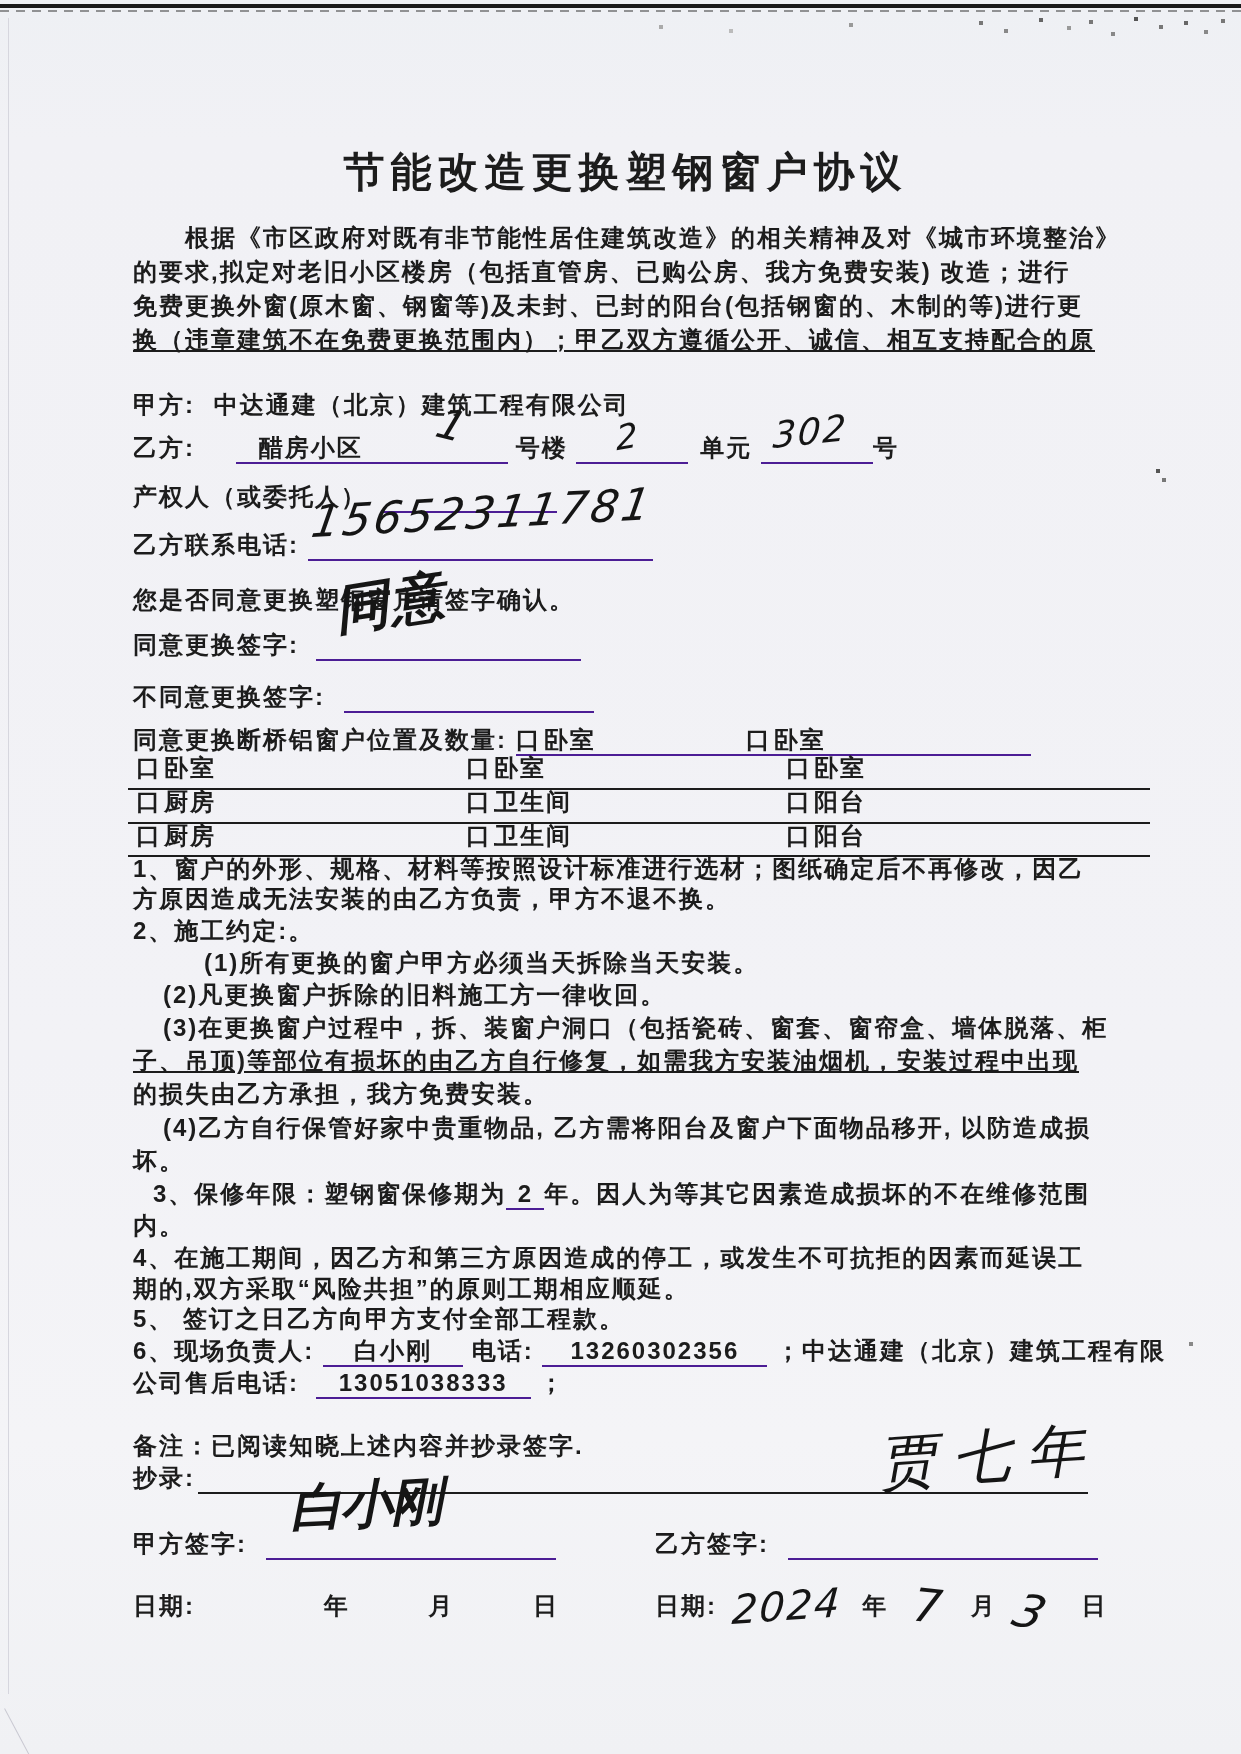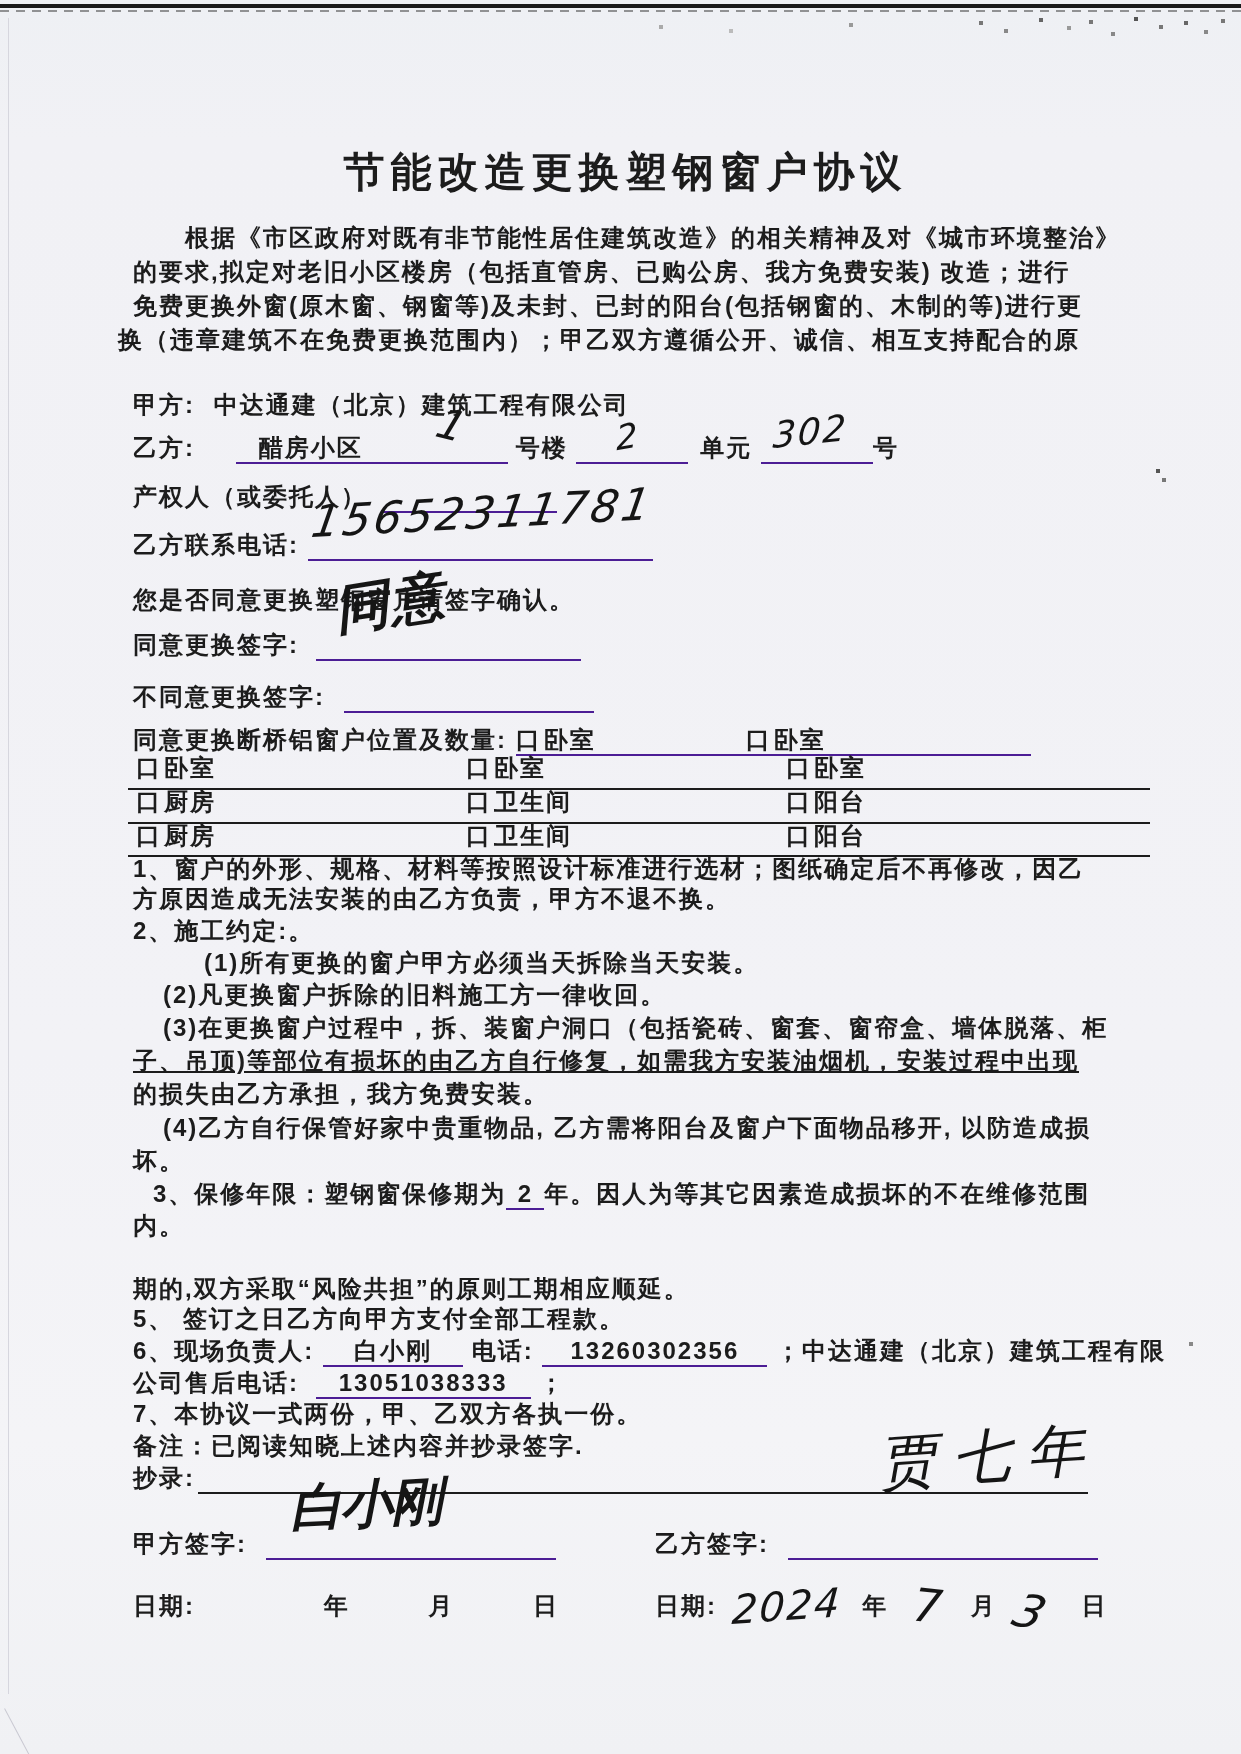--- a/index.html
+++ b/index.html
@@ -42,21 +42,21 @@
   <div class="scan-top2"></div>
   <div class="noise"></div>
   <div class="edge-left"></div>
   <div class="fold"></div>
 
   <div class="line title" style="left:133px;top:156px;width:985px;text-align:center;">节能改造更换塑钢窗户协议</div>
 
   <div class="line" style="left:185px;top:222px;">根据《市区政府对既有非节能性居住建筑改造》的相关精神及对《城市环境整治》</div>
   <div class="line" style="left:133px;top:256px;">的要求,拟定对老旧小区楼房（包括直管房、已购公房、我方免费安装) 改造；进行</div>
   <div class="line" style="left:133px;top:290px;">免费更换外窗(原木窗、钢窗等)及未封、已封的阳台(包括钢窗的、木制的等)进行更</div>
-  <div class="line" style="left:118px;top:324px;">换（违章建筑不在免费更换范围内）；甲乙双方遵循公开、诚信、相互支持配合的原</div>
+  <div class="line" style="left:133px;top:324px;text-decoration:underline;">换（违章建筑不在免费更换范围内）；甲乙双方遵循公开、诚信、相互支持配合的原</div>
 
   <div class="line" style="left:133px;top:389px;">
     <span>甲方:</span>
     <span style="margin-left:10px;">中达通建（北京）建筑工程有限公司</span>
   </div>
 
   <div class="line" style="left:133px;top:432px;">
     <span>乙方:</span>
     <span class="seg" style="width:150px;margin-left:32px;">
       <span>醋房小区</span>
@@ -140,38 +140,38 @@
   <div class="line" style="left:133px;top:1045px;text-decoration:underline;">子、吊顶)等部位有损坏的由乙方自行修复，如需我方安装油烟机，安装过程中出现</div>
   <div class="line" style="left:133px;top:1078px;">的损失由乙方承担，我方免费安装。</div>
   <div class="line" style="left:163px;top:1112px;">(4)乙方自行保管好家中贵重物品, 乙方需将阳台及窗户下面物品移开, 以防造成损</div>
   <div class="line" style="left:133px;top:1145px;">坏。</div>
 
   <div class="line" style="left:153px;top:1178px;">
     <span>3、保修年限：塑钢窗保修期为</span><span class="seg" style="width:38px;font-weight:700;"><span>2</span></span><span>年。因人为等其它因素造成损坏的不在维修范围</span>
   </div>
   <div class="line" style="left:133px;top:1210px;">内。</div>
 
+  <div class="line" style="left:133px;top:1242px;">4、在施工期间，因乙方和第三方原因造成的停工，或发生不可抗拒的因素而延误工</div>
   <div class="line" style="left:133px;top:1273px;">期的,双方采取“风险共担”的原则工期相应顺延。</div>
 
   <div class="line" style="left:133px;top:1303px;">5、 签订之日乙方向甲方支付全部工程款。</div>
 
   <div class="line" style="left:133px;top:1335px;">
     <span>6、现场负责人:</span>
     <span class="seg" style="width:140px;font-weight:700;"><span>白小刚</span></span>
     <span>电话:</span>
     <span class="seg" style="width:225px;font-weight:700;"><span>13260302356</span></span>
     <span>；中达通建（北京）建筑工程有限</span>
   </div>
   <div class="line" style="left:133px;top:1367px;">
     <span>公司售后电话:</span>
     <span class="seg" style="width:215px;font-weight:700;margin-left:8px;"><span>13051038333</span></span>
     <span>；</span>
   </div>
 
-  <div class="line" style="left:133px;top:1398px;">7、本协议一式两份，甲、乙双方各执一份。</div>
   <div class="line" style="left:133px;top:1430px;font-weight:700;">备注：已阅读知晓上述内容并抄录签字.</div>
   <div class="line" style="left:133px;top:1462px;">
     <span>抄录:</span>
   </div>
   <div class="hr" style="left:198px;top:1492px;width:890px;"></div>
 
   <div class="hw" style="position:absolute;left:878px;top:1418px;font-size:58px;letter-spacing:16px;transform:rotate(-4deg);">贾七年</div>
 
   <div class="line" style="left:133px;top:1528px;">
     <span>甲方签字:</span>

